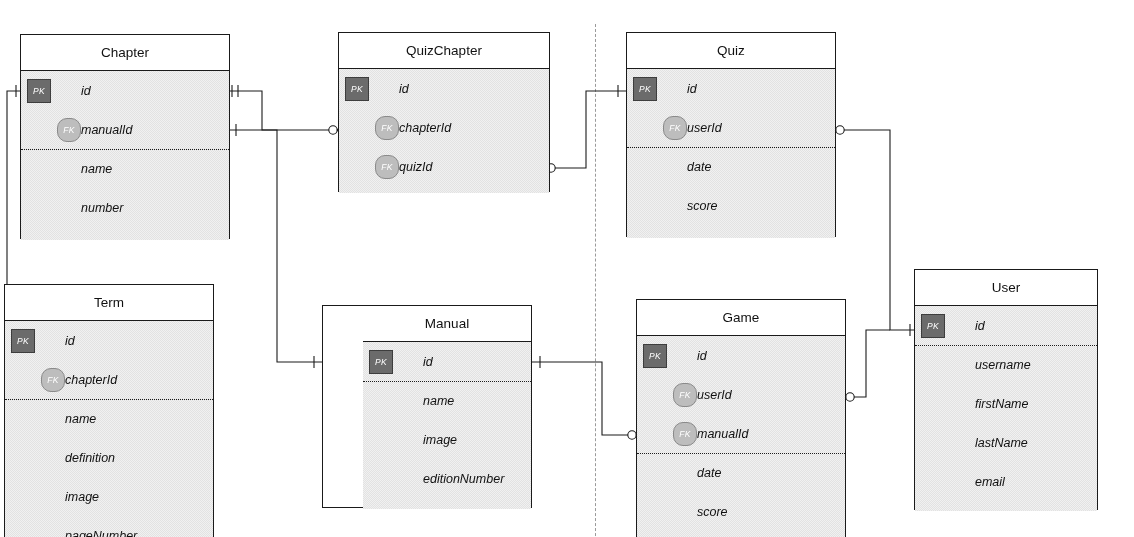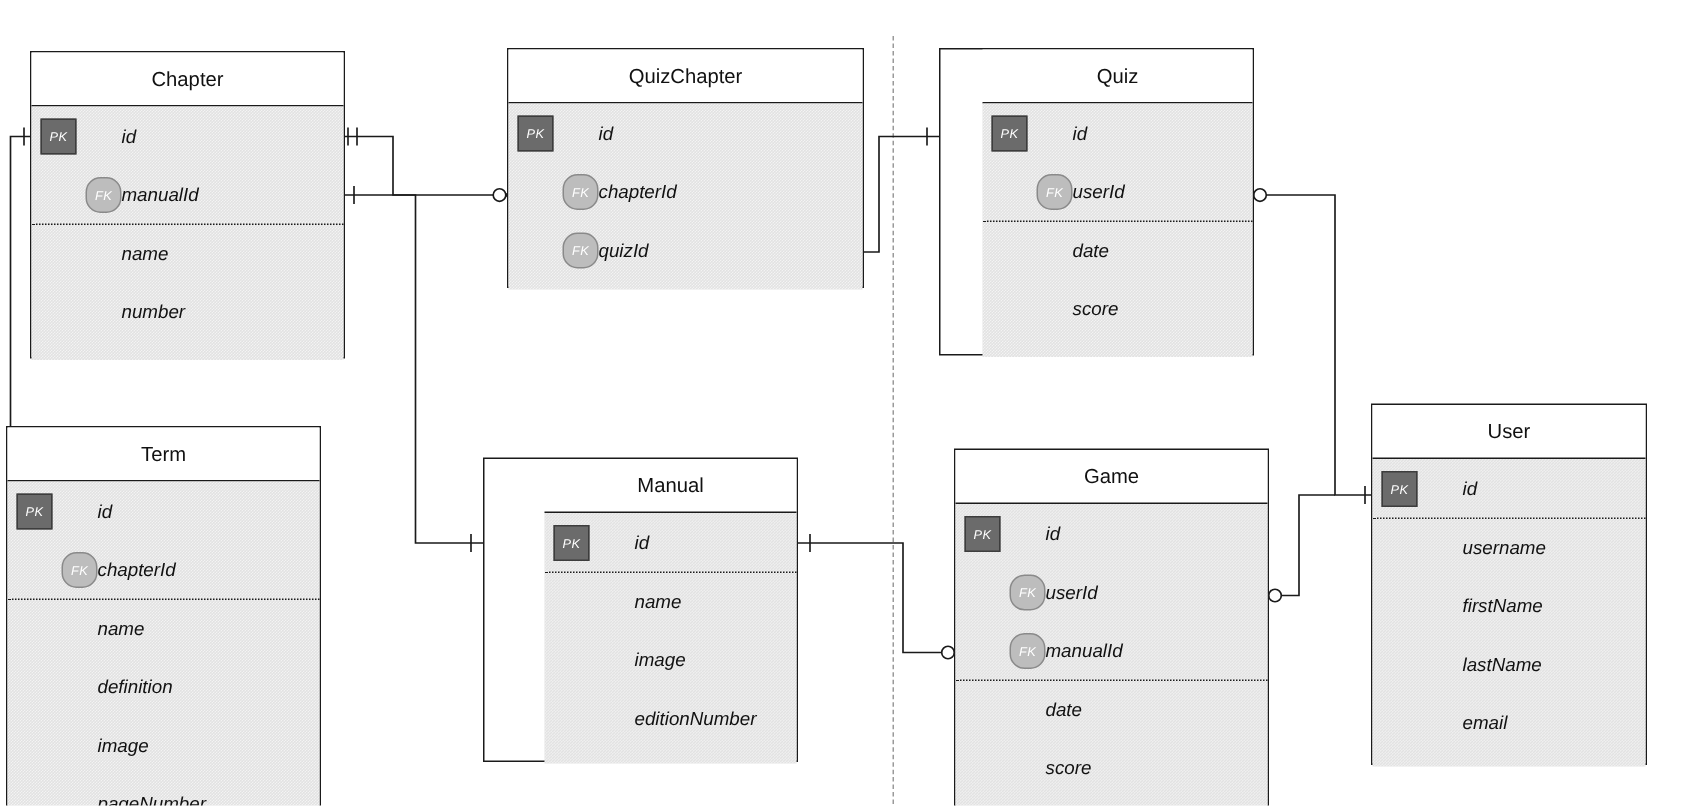--- a/index.html
+++ b/index.html
@@ -127,38 +127,38 @@
           <div class="sep"></div>
         </div>
         <div class="attr">
           <span class="label">name</span>
         </div>
         <div class="attr">
           <span class="label">number</span>
         </div>
       </div>
     </div>
-    <div class="entity" style="left: 338px; top: 8px; width: 238px; height: 160px;">
+    <div class="entity" style="left: 338px; top: 8px; width: 212px; height: 160px;">
       <div class="entity-header">QuizChapter</div>
       <div class="entity-body" style="height: 124px;">
         <div class="attr">
           <span class="badge pk">PK</span>
           <span class="label">id</span>
         </div>
         <div class="attr">
           <span class="badge fk">FK</span>
           <span class="label">chapterId</span>
         </div>
         <div class="attr">
           <span class="badge fk">FK</span>
           <span class="label">quizId</span>
         </div>
       </div>
     </div>
-    <div class="entity" style="left: 626px; top: 8px; width: 210px; height: 205px; padding-left: 28px;">
+    <div class="entity" style="left: 626px; top: 8px; width: 210px; height: 205px;">
       <div class="entity-header">Quiz</div>
       <div class="entity-body" style="height: 169px;">
         <div class="attr">
           <span class="badge pk">PK</span>
           <span class="label">id</span>
         </div>
         <div class="attr">
           <span class="badge fk">FK</span>
           <span class="label">userId</span>
         </div>

